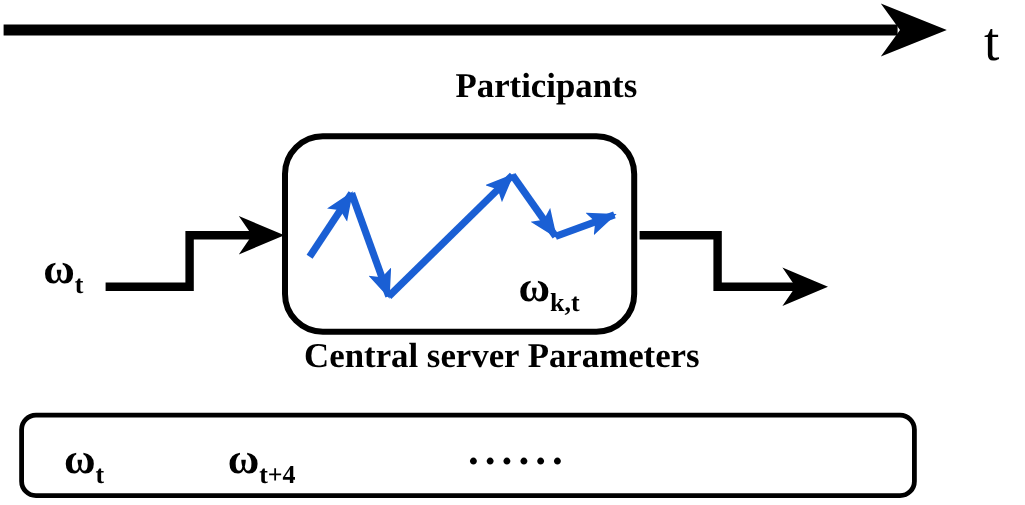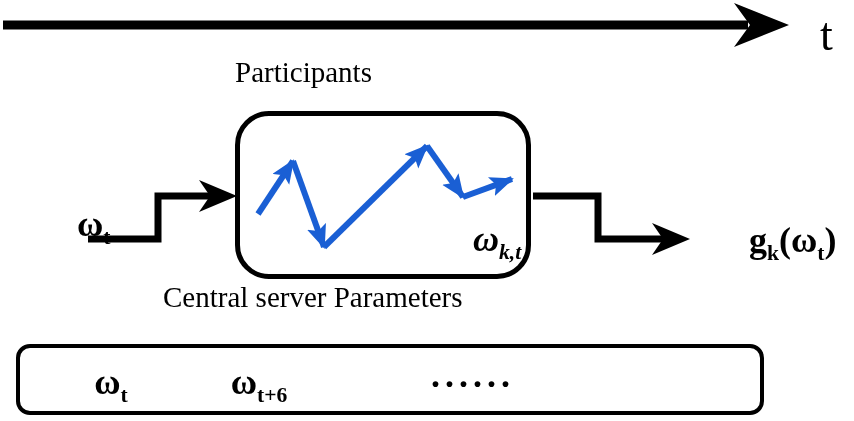--- a/index.html
+++ b/index.html
@@ -17,29 +17,29 @@
   .participant-box {
     position:absolute; left:235px; top:111px; width:296px; height:168px;
     border:5px solid var(--ink); border-radius:34px; background:#ffffff; z-index:1;
   }
   .server-box {
     position:absolute; left:16px; top:344px; width:748px; height:71px;
     border:4px solid var(--ink); border-radius:14px; background:#ffffff; z-index:1;
   }
 
   .txt { position:absolute; z-index:4; color:var(--ink); line-height:1; white-space:nowrap; }
-  .title { font-weight:normal; font-size:29px; text-align:left; }
+  .title { font-weight:bold; font-size:29px; text-align:right; }
   .participants-title { left:235px; top:58px; width:296px; }
   .central-title { left:163px; top:283px; width:420px; }
   .t-label { left:820px; top:12px; font-size:46px; }
 
-  .mlabel { font-weight:bold; font-size:36px;margin-left:41px; }
+  .mlabel { font-weight:bold; font-size:36px; }
   .mlabel sub { font-size:0.6em; font-weight:bold; }
   .input-label  { left:36px;  top:206px; }
-  .state-label  { left:432px; top:221px;font-style:italic; }
+  .state-label  { left:432px; top:221px; }
   .output-label { left:708px; top:222px; }
 
   .server-item { position:absolute; top:364px; transform:translateX(-50%); z-index:4; }
   .server-item.item-0 { left:70px; }
   .server-item.item-1 { left:218px; }
   .server-item.item-2 { left:432px; top:357px; letter-spacing:5px; }
   .server-item.item-3 { left:667px; }
 </style>
 </head>
 <body>
@@ -86,29 +86,26 @@
   <div class="txt title participants-title">Participants</div>
 
   <div class="txt mlabel input-label">
     <span>ω</span><sub>t</sub>
   </div>
 
   <div class="txt mlabel state-label">
     <span>ω</span><sub>k,t</sub>
   </div>
 
-  <div class="txt mlabel output-label">
-    <span>g</span><sub>k</sub><span>(ω</span><sub>t</sub><span>)</span>
-  </div>
 
   <div class="txt title central-title">Central server Parameters</div>
 
   <div class="txt mlabel server-item item-0">
     <span>ω</span><sub>t</sub>
   </div>
   <div class="txt mlabel server-item item-1">
-    <span>ω</span><sub>t+6</sub>
+    <span>ω</span><sub>t+4</sub>
   </div>
   <div class="txt mlabel server-item item-2">
     <span>......</span><sub></sub>
   </div>
 
 </div>
 
 </body></html>

